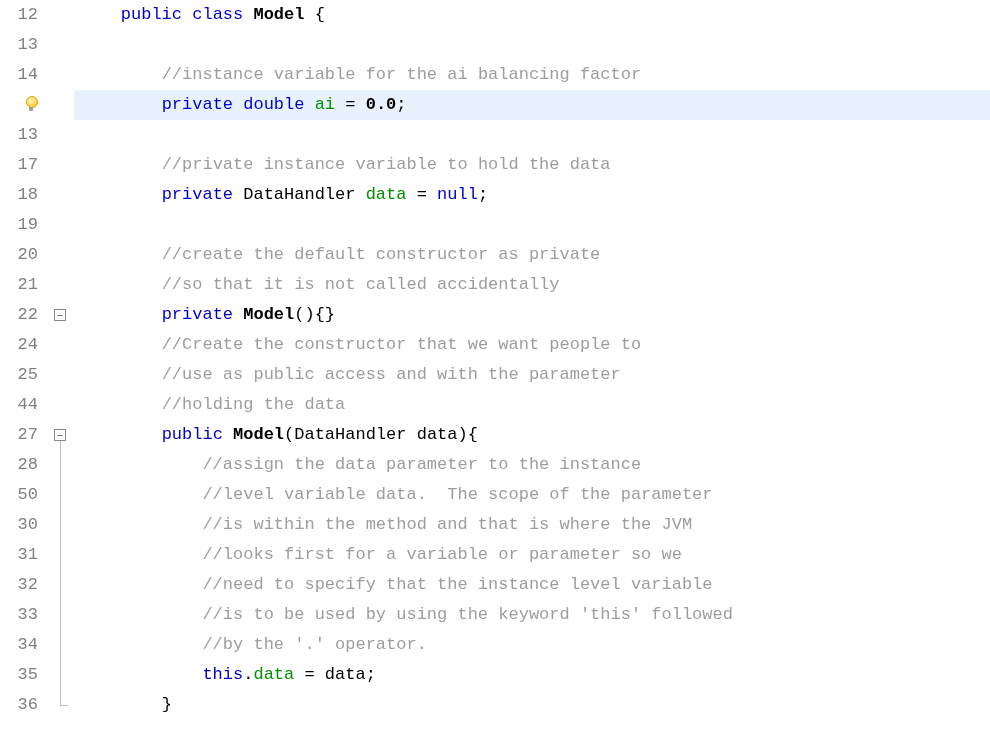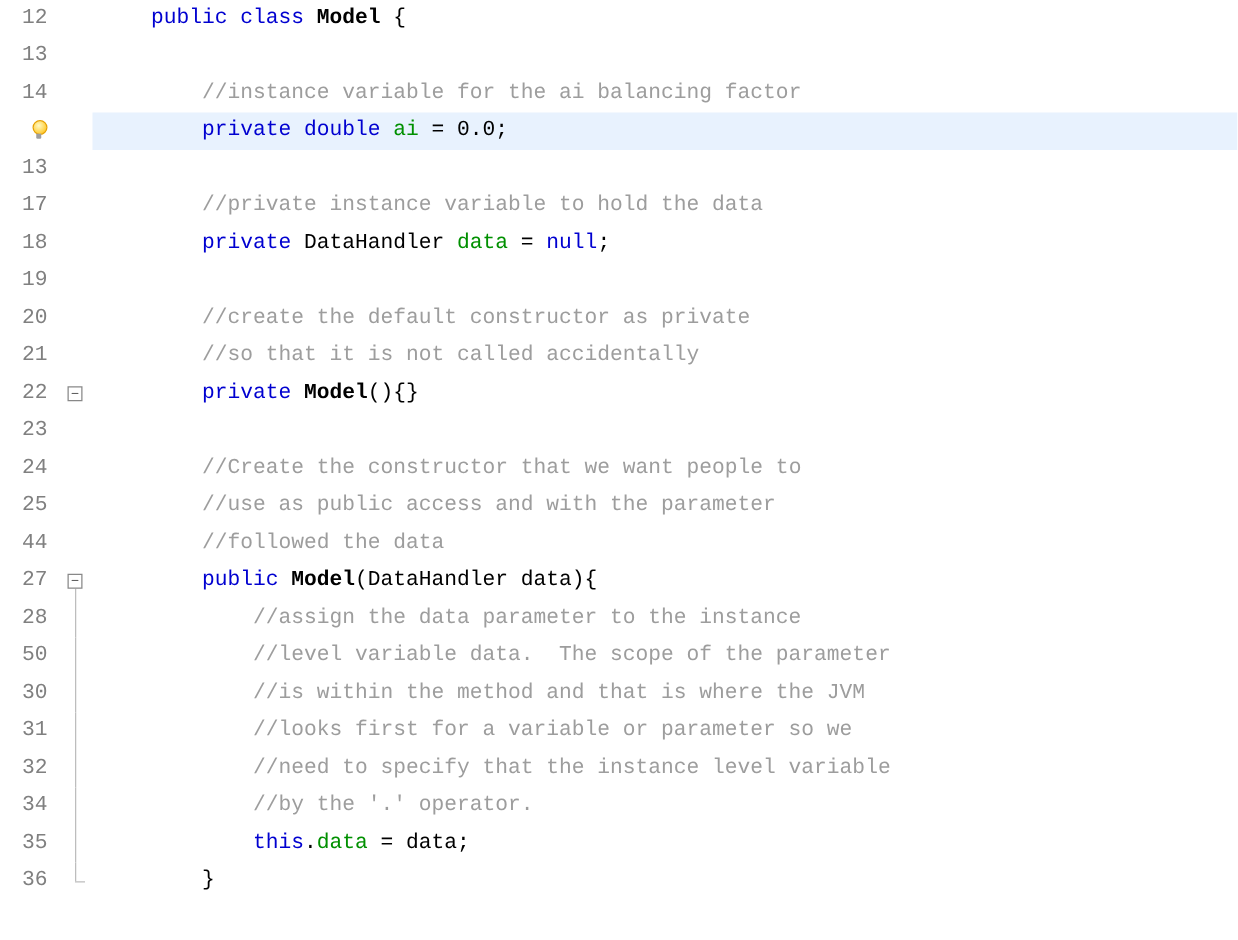--- a/index.html
+++ b/index.html
@@ -76,21 +76,21 @@
     padding-left: 6px;
   }
   .code.highlight {
     background: #e8f2fe;
   }
   .tok-kw { color: #0000d0; font-weight: normal; }
   .tok-cls { color: #000000; font-weight: bold; }
   .tok-plain { color: #000000; }
   .tok-var { color: #009000; }
   .tok-comment { color: #9d9d9d; }
-  .tok-num { color: #000000; }
+  .tok-num { color: #000000; font-weight: bold; }
 
   .bulb {
     width: 14px;
     height: 18px;
     position: relative;
   }
   .bulb::before {
     content: "";
     position: absolute;
     top: 0;
@@ -120,26 +120,26 @@
     <div class="line"><div class="gutter">13</div><div class="fold-col"></div><div class="code"></div></div>
     <div class="line"><div class="gutter">14</div><div class="fold-col"></div><div class="code"><span>        </span><span class="tok-comment">//instance variable for the ai balancing factor</span></div></div>
     <div class="line"><div class="gutter"><div class="bulb"></div></div><div class="fold-col"></div><div class="code highlight"><span>        </span><span class="tok-kw">private</span><span class="tok-plain"> </span><span class="tok-kw">double</span><span class="tok-plain"> </span><span class="tok-var">ai</span><span class="tok-plain"> = </span><span class="tok-num">0.0</span><span class="tok-plain">;</span></div></div>
     <div class="line"><div class="gutter">13</div><div class="fold-col"></div><div class="code"></div></div>
     <div class="line"><div class="gutter">17</div><div class="fold-col"></div><div class="code"><span>        </span><span class="tok-comment">//private instance variable to hold the data</span></div></div>
     <div class="line"><div class="gutter">18</div><div class="fold-col"></div><div class="code"><span>        </span><span class="tok-kw">private</span><span class="tok-plain"> DataHandler </span><span class="tok-var">data</span><span class="tok-plain"> = </span><span class="tok-kw">null</span><span class="tok-plain">;</span></div></div>
     <div class="line"><div class="gutter">19</div><div class="fold-col"></div><div class="code"></div></div>
     <div class="line"><div class="gutter">20</div><div class="fold-col"></div><div class="code"><span>        </span><span class="tok-comment">//create the default constructor as private</span></div></div>
     <div class="line"><div class="gutter">21</div><div class="fold-col"></div><div class="code"><span>        </span><span class="tok-comment">//so that it is not called accidentally</span></div></div>
     <div class="line"><div class="gutter">22</div><div class="fold-col"><div class="fold-box">−</div></div><div class="code"><span>        </span><span class="tok-kw">private</span><span class="tok-plain"> </span><span class="tok-cls">Model</span><span class="tok-plain">(){}</span></div></div>
-    <div class="line"><div class="gutter">23</div><div class="fold-col"></div><div class="code"></div></div>
     <div class="line"><div class="gutter">24</div><div class="fold-col"></div><div class="code"><span>        </span><span class="tok-comment">//Create the constructor that we want people to</span></div></div>
     <div class="line"><div class="gutter">25</div><div class="fold-col"></div><div class="code"><span>        </span><span class="tok-comment">//use as public access and with the parameter</span></div></div>
-    <div class="line"><div class="gutter">44</div><div class="fold-col"></div><div class="code"><span>        </span><span class="tok-comment">//followed the data</span></div></div>
+    <div class="line"><div class="gutter">44</div><div class="fold-col"></div><div class="code"><span>        </span><span class="tok-comment">//holding the data</span></div></div>
     <div class="line"><div class="gutter">27</div><div class="fold-col"><div class="fold-ruler bottom-half"></div><div class="fold-box" style="position: relative;">−</div></div><div class="code"><span>        </span><span class="tok-kw">public</span><span class="tok-plain"> </span><span class="tok-cls">Model</span><span class="tok-plain">(DataHandler data){</span></div></div>
     <div class="line"><div class="gutter">28</div><div class="fold-col"><div class="fold-ruler"></div></div><div class="code"><span>            </span><span class="tok-comment">//assign the data parameter to the instance</span></div></div>
     <div class="line"><div class="gutter">50</div><div class="fold-col"><div class="fold-ruler"></div></div><div class="code"><span>            </span><span class="tok-comment">//level variable data.  The scope of the parameter</span></div></div>
     <div class="line"><div class="gutter">30</div><div class="fold-col"><div class="fold-ruler"></div></div><div class="code"><span>            </span><span class="tok-comment">//is within the method and that is where the JVM</span></div></div>
     <div class="line"><div class="gutter">31</div><div class="fold-col"><div class="fold-ruler"></div></div><div class="code"><span>            </span><span class="tok-comment">//looks first for a variable or parameter so we</span></div></div>
     <div class="line"><div class="gutter">32</div><div class="fold-col"><div class="fold-ruler"></div></div><div class="code"><span>            </span><span class="tok-comment">//need to specify that the instance level variable</span></div></div>
+    <div class="line"><div class="gutter">33</div><div class="fold-col"><div class="fold-ruler"></div></div><div class="code"><span>            </span><span class="tok-comment">//is to be used by using the keyword 'this' followed</span></div></div>
     <div class="line"><div class="gutter">34</div><div class="fold-col"><div class="fold-ruler"></div></div><div class="code"><span>            </span><span class="tok-comment">//by the '.' operator.</span></div></div>
     <div class="line"><div class="gutter">35</div><div class="fold-col"><div class="fold-ruler"></div></div><div class="code"><span>            </span><span class="tok-kw">this</span><span class="tok-plain">.</span><span class="tok-var">data</span><span class="tok-plain"> = data;</span></div></div>
     <div class="line"><div class="gutter">36</div><div class="fold-col"><div class="fold-ruler top-half"></div><div class="fold-end"></div></div><div class="code"><span>        </span><span class="tok-plain">}</span></div></div>
   </div>
 
 </body></html>

